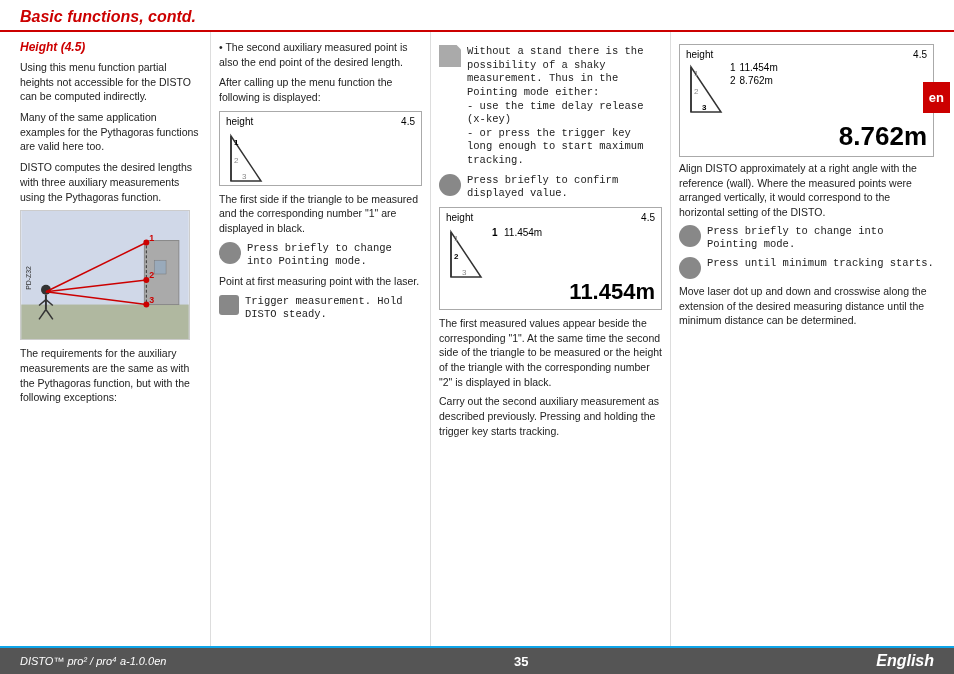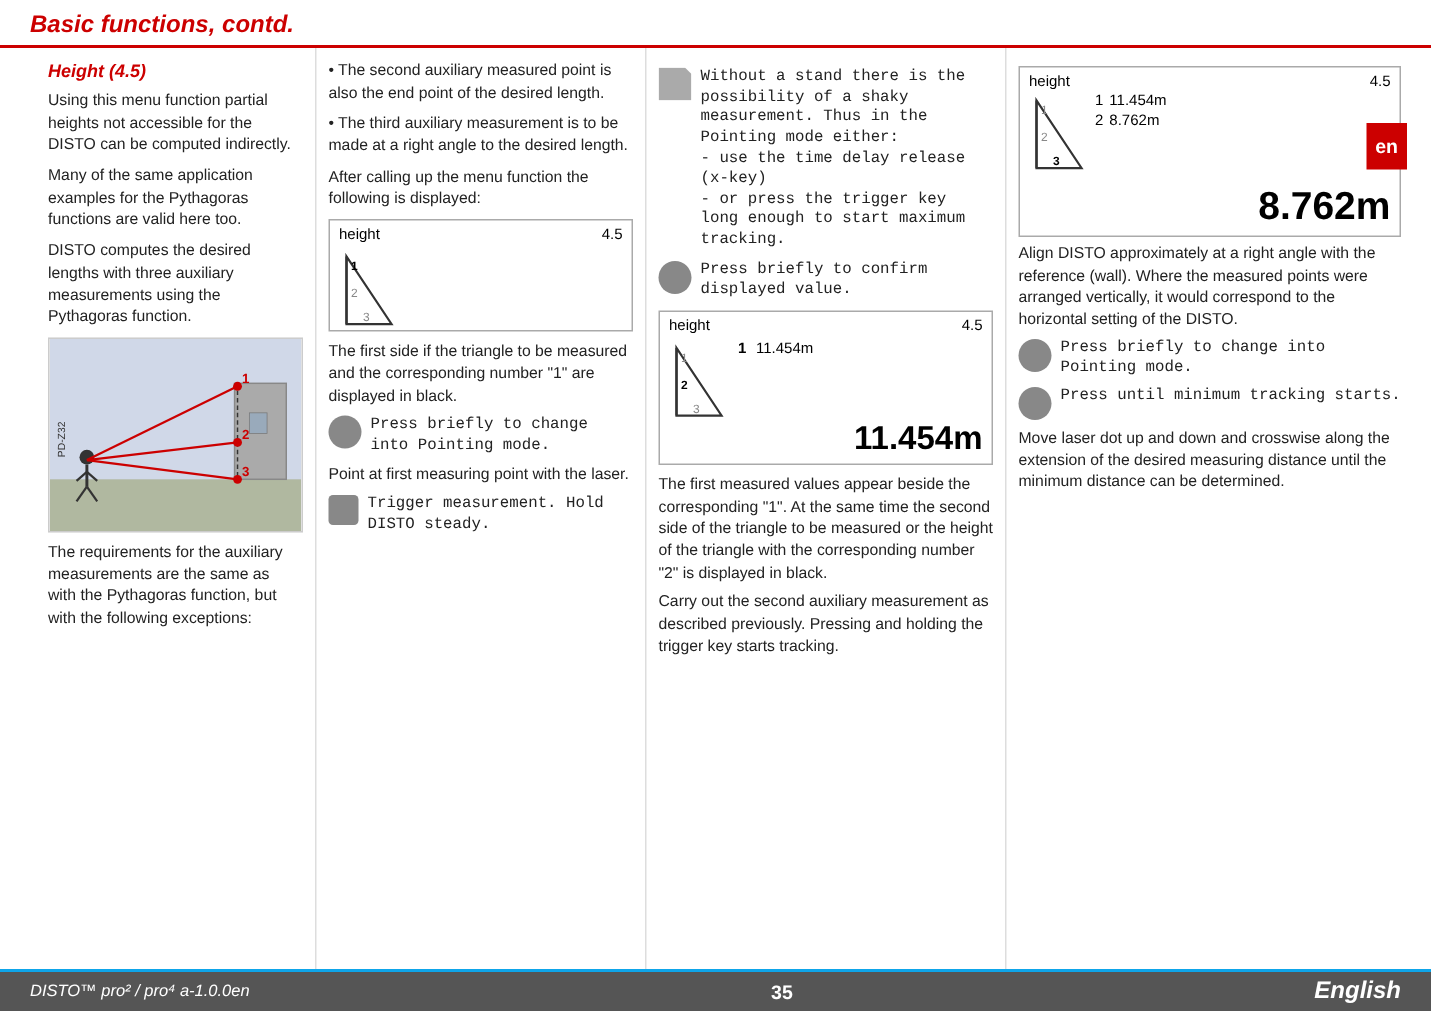--- a/index.html
+++ b/index.html
@@ -35,21 +35,21 @@
     
     .content {
       display: flex;
       flex: 1;
       overflow: hidden;
     }
 
     
     .col-left {
       width: 210px;
-      padding: 8px 10px 4px 32px;
+      padding: 8px 10px 4px 20px;
       flex-shrink: 0;
     }
 
     .section-title {
       font-size: 12px;
       font-weight: bold;
       font-style: italic;
       color: #cc0000;
       margin-bottom: 6px;
     }
@@ -180,21 +180,21 @@
     .col-right p {
       font-size: 10.5px;
       line-height: 1.4;
       margin-bottom: 5px;
       color: #222;
     }
 
     
     .en-badge {
       position: absolute;
-      right: 16px;
+      right: 4px;
       top: 50px;
       background: #cc0000;
       color: white;
       font-weight: bold;
       font-size: 13px;
       padding: 8px 6px;
       writing-mode: horizontal-tb;
     }
 
     
@@ -310,21 +310,20 @@
           <text x="10" y="80" font-size="7" fill="#333" transform="rotate(-90 10 80)">PD-Z32</text>
         </svg>
       </div>
 
       <p>The requirements for the auxiliary measurements are the same as with the Pythagoras function, but with the following exceptions:</p>
     </div>
 
     <div class="col-mid-left">
 
       <p>• <span>The second auxiliary measured point is also  the end point of the desired length.</span></p>
-      <p>• <span>The third auxiliary measurement  is to be made at a right angle to the desired length.</span></p>
 
       <p style="margin-top:6px;">After calling up the menu function the following is displayed:</p>
 
       <div class="meas-box">
         <div class="meas-box-header">
           <span>height</span>
           <span>4.5</span>
         </div>
         <div class="meas-box-content">
           <div class="meas-triangle">

